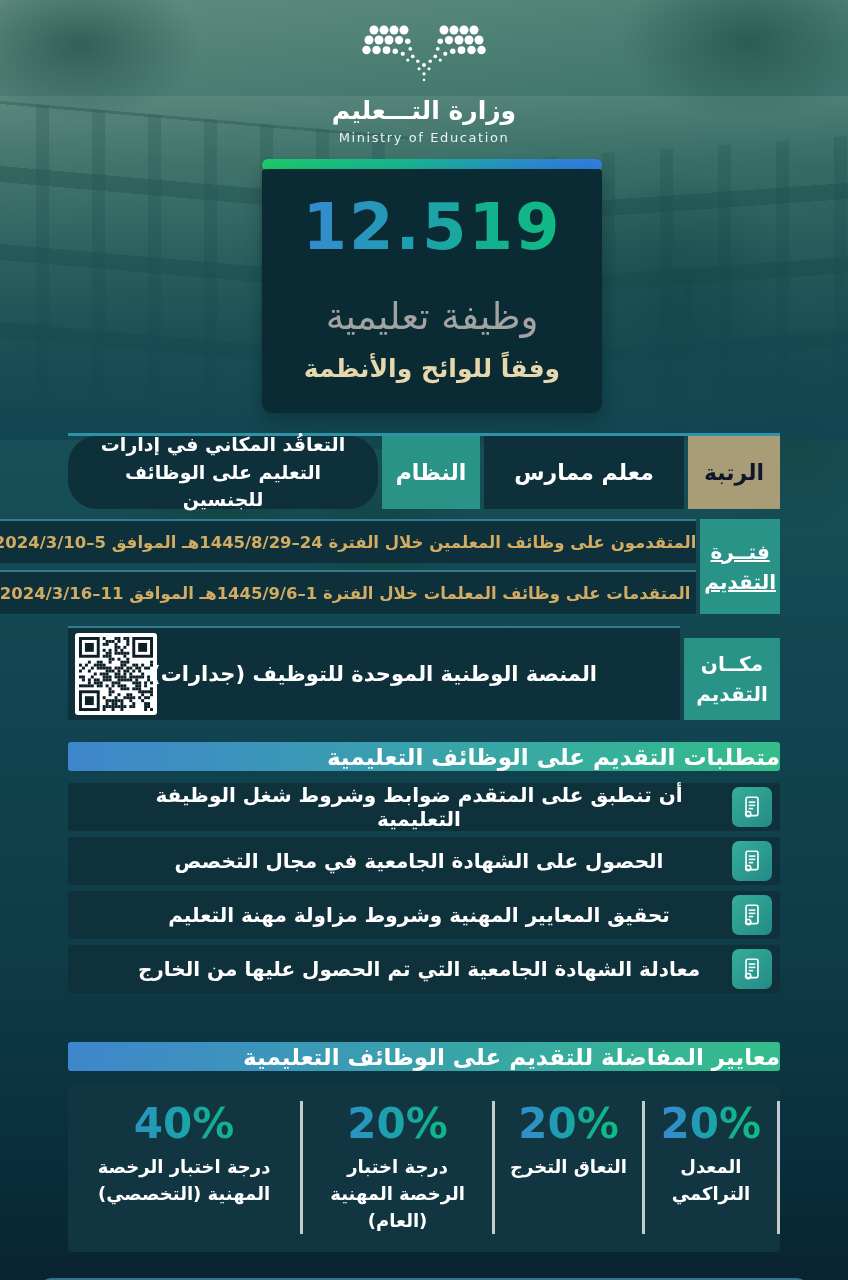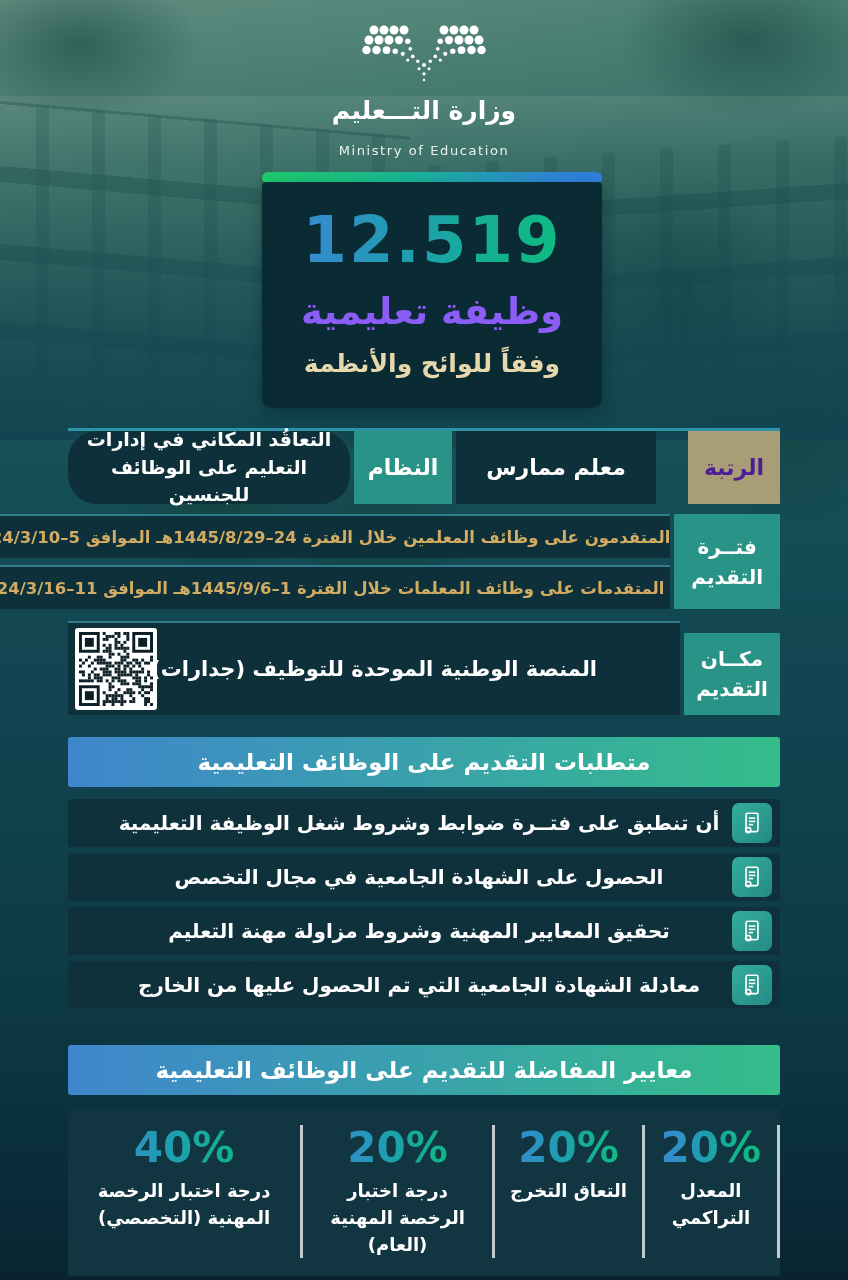--- a/index.html
+++ b/index.html
@@ -25,55 +25,55 @@
   .p5{left:-40px;top:-30px;width:240px;height:150px;background:radial-gradient(closest-side,rgba(18,60,52,.55),rgba(18,60,52,0));}
   .p6{right:-30px;top:-40px;width:260px;height:160px;background:radial-gradient(closest-side,rgba(18,60,52,.55),rgba(18,60,52,0));}
   .trunk{position:absolute;right:160px;top:270px;width:8px;height:170px;background:rgba(55,86,76,.4);transform:rotate(4deg);}
   .photo-overlay{position:absolute;top:0;left:0;right:0;height:440px;
     background:linear-gradient(180deg,rgba(23,83,79,.28) 0%,rgba(20,75,75,.45) 40%,rgba(17,69,79,.82) 76%,#114551 100%);}
   
   .content{position:relative;padding-top:20px;}
   .logo{width:340px;margin:0 auto;text-align:center;color:#fff;}
   .logo svg{display:block;margin:0 auto;}
   .logo-ar{font-size:25px;font-weight:bold;margin-top:6px;letter-spacing:.5px;}
-  .logo-en{font-size:13px;letter-spacing:1.6px;color:#eaf3ee;margin-top:18px;}
+  .logo-en{font-size:13px;letter-spacing:1.6px;color:#eaf3ee;margin-top:5px;}
   .hero{width:340px;margin:14px auto 0;padding-left:16px;}
   .hero-bar{height:12px;border-radius:7px;background:linear-gradient(90deg,#1ecb6b 0%,#18b795 42%,#2e86d6 85%,#2f7fe0 100%);}
   .hero-card{background:#0a2b33;border-radius:4px 4px 10px 10px;margin-top:-2px;text-align:center;
     padding:26px 10px 30px;box-shadow:0 6px 18px rgba(0,0,0,.25);}
   .grad-num{font-size:64px;font-weight:bold;letter-spacing:2px;line-height:1;color:#25a98c;}
   .grad-pct{font-size:42px;font-weight:bold;line-height:1;color:#25a98c;}
   @supports ((background-clip:text) or (-webkit-background-clip:text)){
     .grad-num,.grad-pct{background:linear-gradient(90deg,#3b85d8 0%,#1e9fae 45%,#12b38b 72%,#0fbf7f 100%);
       -webkit-background-clip:text;background-clip:text;color:transparent;}
   }
-  .hero-title{font-size:37px;font-weight:bold;color:#8b5cf6;margin-top:18px;}
+  .hero-title{font-size:37px;font-weight:normal;color:#a3a3a3;margin-top:36px;}
   .hero-sub{font-size:25px;font-weight:bold;color:#e7d7ad;margin-top:16px;}
   .info{margin:20px 68px 0;direction:rtl;}
   .irow{display:flex;gap:4px;border-top:3px solid #2d93a6;}
   .cell{display:flex;align-items:center;justify-content:center;text-align:center;}
   .dark{background:#0e303b;color:#fff;}
-  .tan{background:#a89d77;color:#4c1d95;font-weight:bold;margin-left:28px;}
+  .tan{background:#a89d77;color:#0f172a;font-weight:bold;}
   .teal{background:#2a9388;color:#fff;font-weight:bold;}
   .row1{height:73px;}
   .rank-label{width:92px;font-size:22px;}
   .rank-value{width:200px;font-size:22px;font-weight:bold;}
   .system-label{width:98px;font-size:22px;}
   .system-value{flex:1;font-size:19px;font-weight:bold;line-height:1.45;padding:4px 14px;border-radius:29px;}
   .period{margin-top:10px;display:flex;gap:4px;}
-  .period-label{width:92px;font-size:20px;line-height:1.5;padding:6px 17px;}
+  .period-label{width:92px;font-size:20px;line-height:1.5;padding:6px 4px;text-decoration:underline;}
   .period-lines{flex:1;display:flex;flex-direction:column;gap:7px;}
   .period-line{height:42px;border-top:2px solid rgba(62,150,170,.75);background:#0e303b;
     color:#d2ac62;font-weight:bold;font-size:16.5px;display:flex;align-items:center;justify-content:center;white-space:nowrap;}
   .place{margin-top:12px;display:flex;gap:4px;}
   .place-label{width:92px;font-size:20px;line-height:1.5;padding:6px 2px;margin-top:12px;}
   .place-value{flex:1;height:92px;border-top:2px solid rgba(62,150,170,.75);position:relative;font-size:21px;font-weight:bold;}
   .qr{position:absolute;left:7px;top:5px;width:82px;height:82px;background:#fff;border-radius:3px;padding:4px;box-sizing:border-box;}
   .qr svg{display:block;width:100%;height:100%;}
-  .sec-head{margin:22px 68px 0;height:50px;border-radius:3px;display:flex;align-items:center;justify-content:center;
+  .sec-head{margin:22px 68px 0;height:29px;border-radius:3px;display:flex;align-items:center;justify-content:flex-start;
     background:linear-gradient(90deg,#3f86cc 0%,#34bd8a 100%);color:#fff;font-weight:bold;font-size:23px;direction:rtl;}
   .req-rows{margin:12px 68px 0;direction:rtl;}
   .req-row{display:flex;align-items:center;background:#0f313c;border-radius:3px;height:48px;margin-bottom:6px;padding:0 8px;}
   .req-icon{flex:0 0 40px;height:40px;border-radius:7px;background:linear-gradient(135deg,#35ad9d,#238b84);
     display:flex;align-items:center;justify-content:center;margin-left:10px;}
   .req-text{flex:1;text-align:center;color:#fff;font-weight:bold;font-size:20px;padding-left:40px;}
   .crit-box{margin:14px 68px 0;background:#113642;border-radius:3px;direction:rtl;display:flex;padding:16px 0 18px;}
   .crit-col{box-sizing:border-box;border-left:none;border-right:3px solid #c2cccc;text-align:center;padding:2px 10px 0;}
   .c1{flex:0 0 19%;}.c2{flex:0 0 21%;}.c3{flex:0 0 27%;}.c4{flex:0 0 33%;}
   .crit-label{color:#fff;font-weight:bold;font-size:18px;line-height:1.5;margin-top:8px;}
@@ -413,21 +413,21 @@
       <div class="req-row">
         <span class="req-icon">
           <svg width="26" height="26" viewBox="0 0 24 24" fill="none" stroke="#ffffff" stroke-width="1.5">
             <rect x="6.5" y="3" width="11" height="17" rx="1.5"></rect>
               <line x1="9" y1="7.5" x2="15" y2="7.5"></line>
               <line x1="9" y1="10.5" x2="15" y2="10.5"></line>
               <line x1="9" y1="13.5" x2="13" y2="13.5"></line>
               <circle cx="8.5" cy="18.5" r="2.4"></circle>
           </svg>
         </span>
-        <span class="req-text">أن تنطبق على فتــرة ضوابط وشروط شغل الوظيفة التعليمية</span>
+        <span class="req-text">أن تنطبق على المتقدم ضوابط وشروط شغل الوظيفة التعليمية</span>
       </div>
       <div class="req-row">
         <span class="req-icon">
           <svg width="26" height="26" viewBox="0 0 24 24" fill="none" stroke="#ffffff" stroke-width="1.5">
             <rect x="6.5" y="3" width="11" height="17" rx="1.5"></rect>
               <line x1="9" y1="7.5" x2="15" y2="7.5"></line>
               <line x1="9" y1="10.5" x2="15" y2="10.5"></line>
               <line x1="9" y1="13.5" x2="13" y2="13.5"></line>
               <circle cx="8.5" cy="18.5" r="2.4"></circle>
           </svg>
@@ -453,21 +453,21 @@
               <line x1="9" y1="7.5" x2="15" y2="7.5"></line>
               <line x1="9" y1="10.5" x2="15" y2="10.5"></line>
               <line x1="9" y1="13.5" x2="13" y2="13.5"></line>
               <circle cx="8.5" cy="18.5" r="2.4"></circle>
           </svg>
         </span>
         <span class="req-text">معادلة الشهادة الجامعية التي تم الحصول عليها من الخارج</span>
       </div>
     </div>
 
-    <div class="sec-head" style="margin-top:36px;">
+    <div class="sec-head" style="margin-top:49px;">
       <span>معايير المفاضلة للتقديم على الوظائف التعليمية</span>
     </div>
     <div class="crit-box">
       <div class="crit-col c1">
         <div class="grad-pct">20%</div>
         <div class="crit-label">المعدل التراكمي</div>
       </div>
       <div class="crit-col c2">
         <div class="grad-pct">20%</div>
         <div class="crit-label">التعاق التخرج</div>

